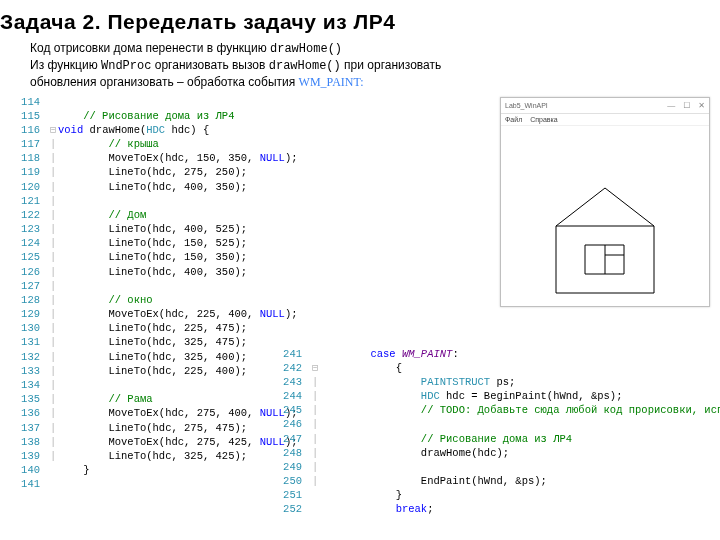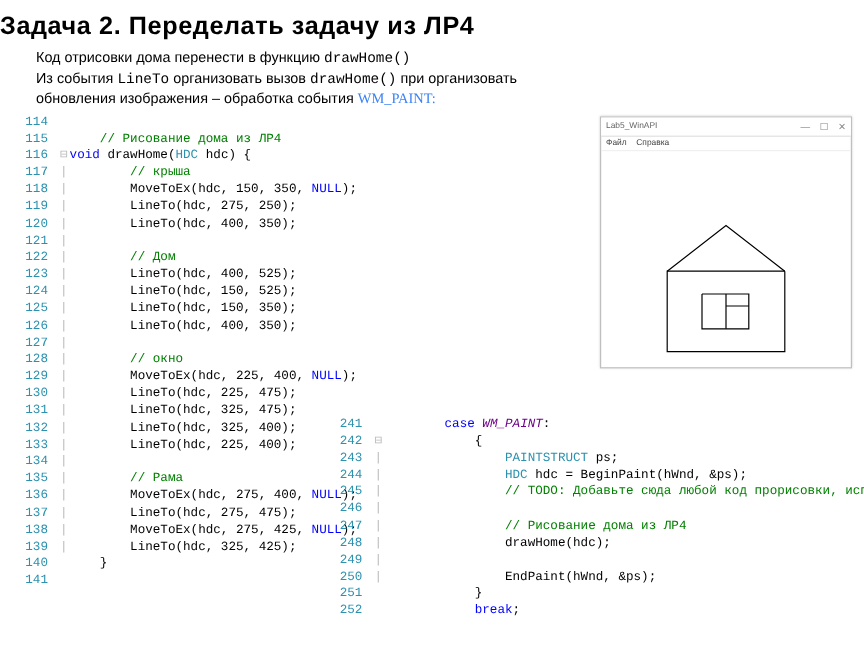--- a/index.html
+++ b/index.html
@@ -91,24 +91,24 @@
 </head>
 <body>
 
 <div class="slide-title">Задача 2. Переделать задачу из  ЛР4</div>
 
 <div class="desc">
   <div>
     <span>Код отрисовки дома перенести в функцию </span><span class="mono">drawHome()</span>
   </div>
   <div>
-    <span>Из события </span><span class="mono">LineTo</span><span>  организовать  вызов  </span><span class="mono">drawHome()</span><span> при организовать</span>
+    <span>Из функцию </span><span class="mono">WndProc</span><span>  организовать  вызов  </span><span class="mono">drawHome()</span><span> при организовать</span>
   </div>
   <div>
-    <span>обновления изображения – обработка события </span><span class="mono magenta">WM_PAINT:</span>
+    <span>обновления организовать – обработка события </span><span class="mono magenta">WM_PAINT:</span>
   </div>
 </div>
 
 <div class="code-area">
 
   <div class="code-block code-left" id="code-left"><div><span class="ln">114</span><span class="gut"> </span><span></span></div><div><span class="ln">115</span><span class="gut"> </span><span>    <span class="cmt">// Рисование дома из ЛР4</span></span></div><div><span class="ln">116</span><span class="gut">⊟</span><span><span class="kw-blue">void</span> <span class="plain">drawHome(</span><span class="type">HDC</span> <span class="plain">hdc) {</span></span></div><div><span class="ln">117</span><span class="gut">|</span><span>        <span class="cmt">// крыша</span></span></div><div><span class="ln">118</span><span class="gut">|</span><span>        <span class="plain">MoveToEx(hdc, 150, 350, </span><span class="kw-null">NULL</span><span class="plain">);</span></span></div><div><span class="ln">119</span><span class="gut">|</span><span>        <span class="plain">LineTo(hdc, 275, 250);</span></span></div><div><span class="ln">120</span><span class="gut">|</span><span>        <span class="plain">LineTo(hdc, 400, 350);</span></span></div><div><span class="ln">121</span><span class="gut">|</span><span></span></div><div><span class="ln">122</span><span class="gut">|</span><span>        <span class="cmt">// Дом</span></span></div><div><span class="ln">123</span><span class="gut">|</span><span>        <span class="plain">LineTo(hdc, 400, 525);</span></span></div><div><span class="ln">124</span><span class="gut">|</span><span>        <span class="plain">LineTo(hdc, 150, 525);</span></span></div><div><span class="ln">125</span><span class="gut">|</span><span>        <span class="plain">LineTo(hdc, 150, 350);</span></span></div><div><span class="ln">126</span><span class="gut">|</span><span>        <span class="plain">LineTo(hdc, 400, 350);</span></span></div><div><span class="ln">127</span><span class="gut">|</span><span></span></div><div><span class="ln">128</span><span class="gut">|</span><span>        <span class="cmt">// окно</span></span></div><div><span class="ln">129</span><span class="gut">|</span><span>        <span class="plain">MoveToEx(hdc, 225, 400, </span><span class="kw-null">NULL</span><span class="plain">);</span></span></div><div><span class="ln">130</span><span class="gut">|</span><span>        <span class="plain">LineTo(hdc, 225, 475);</span></span></div><div><span class="ln">131</span><span class="gut">|</span><span>        <span class="plain">LineTo(hdc, 325, 475);</span></span></div><div><span class="ln">132</span><span class="gut">|</span><span>        <span class="plain">LineTo(hdc, 325, 400);</span></span></div><div><span class="ln">133</span><span class="gut">|</span><span>        <span class="plain">LineTo(hdc, 225, 400);</span></span></div><div><span class="ln">134</span><span class="gut">|</span><span></span></div><div><span class="ln">135</span><span class="gut">|</span><span>        <span class="cmt">// Рама</span></span></div><div><span class="ln">136</span><span class="gut">|</span><span>        <span class="plain">MoveToEx(hdc, 275, 400, </span><span class="kw-null">NULL</span><span class="plain">);</span></span></div><div><span class="ln">137</span><span class="gut">|</span><span>        <span class="plain">LineTo(hdc, 275, 475);</span></span></div><div><span class="ln">138</span><span class="gut">|</span><span>        <span class="plain">MoveToEx(hdc, 275, 425, </span><span class="kw-null">NULL</span><span class="plain">);</span></span></div><div><span class="ln">139</span><span class="gut">|</span><span>        <span class="plain">LineTo(hdc, 325, 425);</span></span></div><div><span class="ln">140</span><span class="gut"> </span><span>    <span class="plain">}</span></span></div><div><span class="ln">141</span><span class="gut"> </span><span></span></div></div>
 
   <div class="code-block code-right" id="code-right"><div><span class="ln">241</span><span class="gut"> </span><span>        <span class="kw-blue">case</span> <span class="purple">WM_PAINT</span><span class="plain">:</span></span></div><div><span class="ln">242</span><span class="gut">⊟</span><span>            <span class="plain">{</span></span></div><div><span class="ln">243</span><span class="gut">|</span><span>                <span class="type">PAINTSTRUCT</span> <span class="plain">ps;</span></span></div><div><span class="ln">244</span><span class="gut">|</span><span>                <span class="type">HDC</span> <span class="plain">hdc = BeginPaint(hWnd, &amp;ps);</span></span></div><div><span class="ln">245</span><span class="gut">|</span><span>                <span class="cmt">// TODO: Добавьте сюда любой код прорисовки, использующий HDC...</span></span></div><div><span class="ln">246</span><span class="gut">|</span><span></span></div><div><span class="ln">247</span><span class="gut">|</span><span>                <span class="cmt">// Рисование дома из ЛР4</span></span></div><div><span class="ln">248</span><span class="gut">|</span><span>                <span class="plain">drawHome(hdc);</span></span></div><div><span class="ln">249</span><span class="gut">|</span><span></span></div><div><span class="ln">250</span><span class="gut">|</span><span>                <span class="plain">EndPaint(hWnd, &amp;ps);</span></span></div><div><span class="ln">251</span><span class="gut"> </span><span>            <span class="plain">}</span></span></div><div><span class="ln">252</span><span class="gut"> </span><span>            <span class="kw-blue">break</span><span class="plain">;</span></span></div></div>
 
   <div class="app-window">

